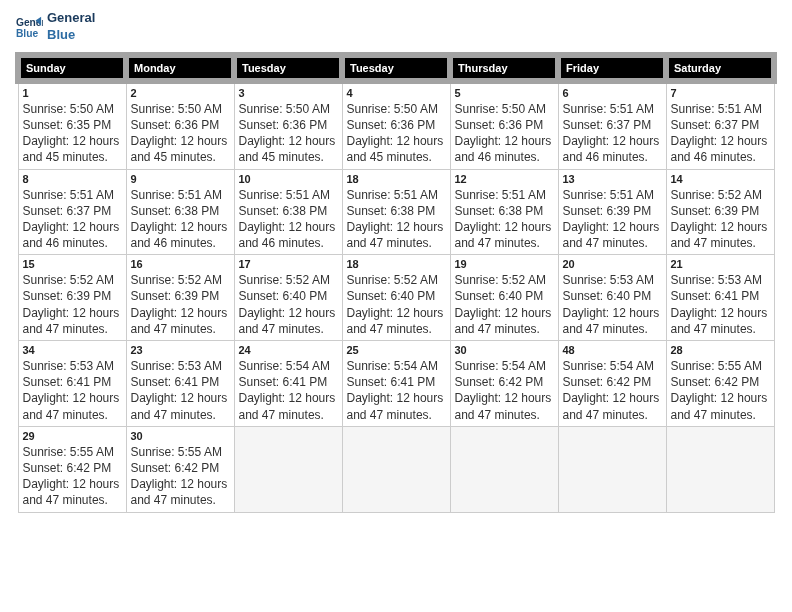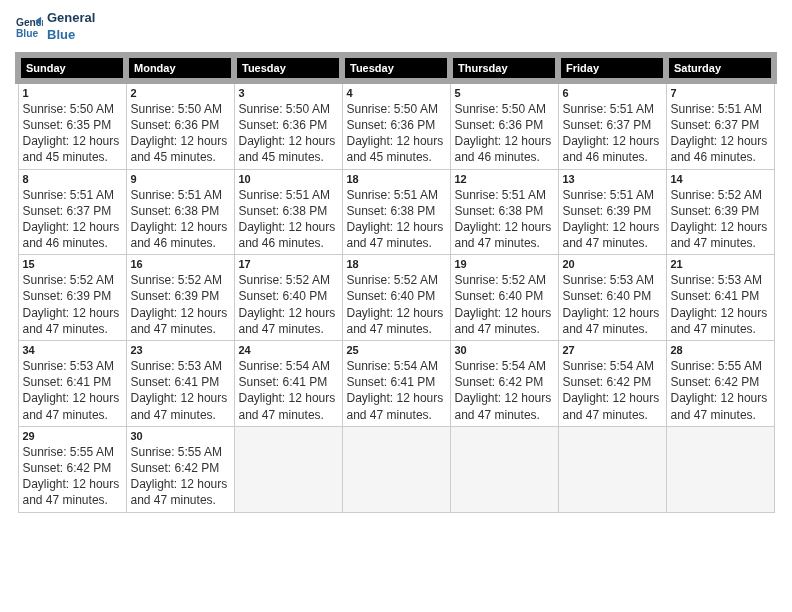--- a/index.html
+++ b/index.html
@@ -328,21 +328,21 @@
       </td>
           <td>
         <span class="day-num">30</span>
         <div class="cell-text">
           Sunrise: 5:54 AM<br>
           Sunset: 6:42 PM<br>
           Daylight: 12 hours and 47 minutes.
         </div>
       </td>
           <td>
-        <span class="day-num">27</span>
+        <span class="day-num">48</span>
         <div class="cell-text">
           Sunrise: 5:54 AM<br>
           Sunset: 6:42 PM<br>
           Daylight: 12 hours and 47 minutes.
         </div>
       </td>
           <td>
         <span class="day-num">28</span>
         <div class="cell-text">
           Sunrise: 5:55 AM<br>

